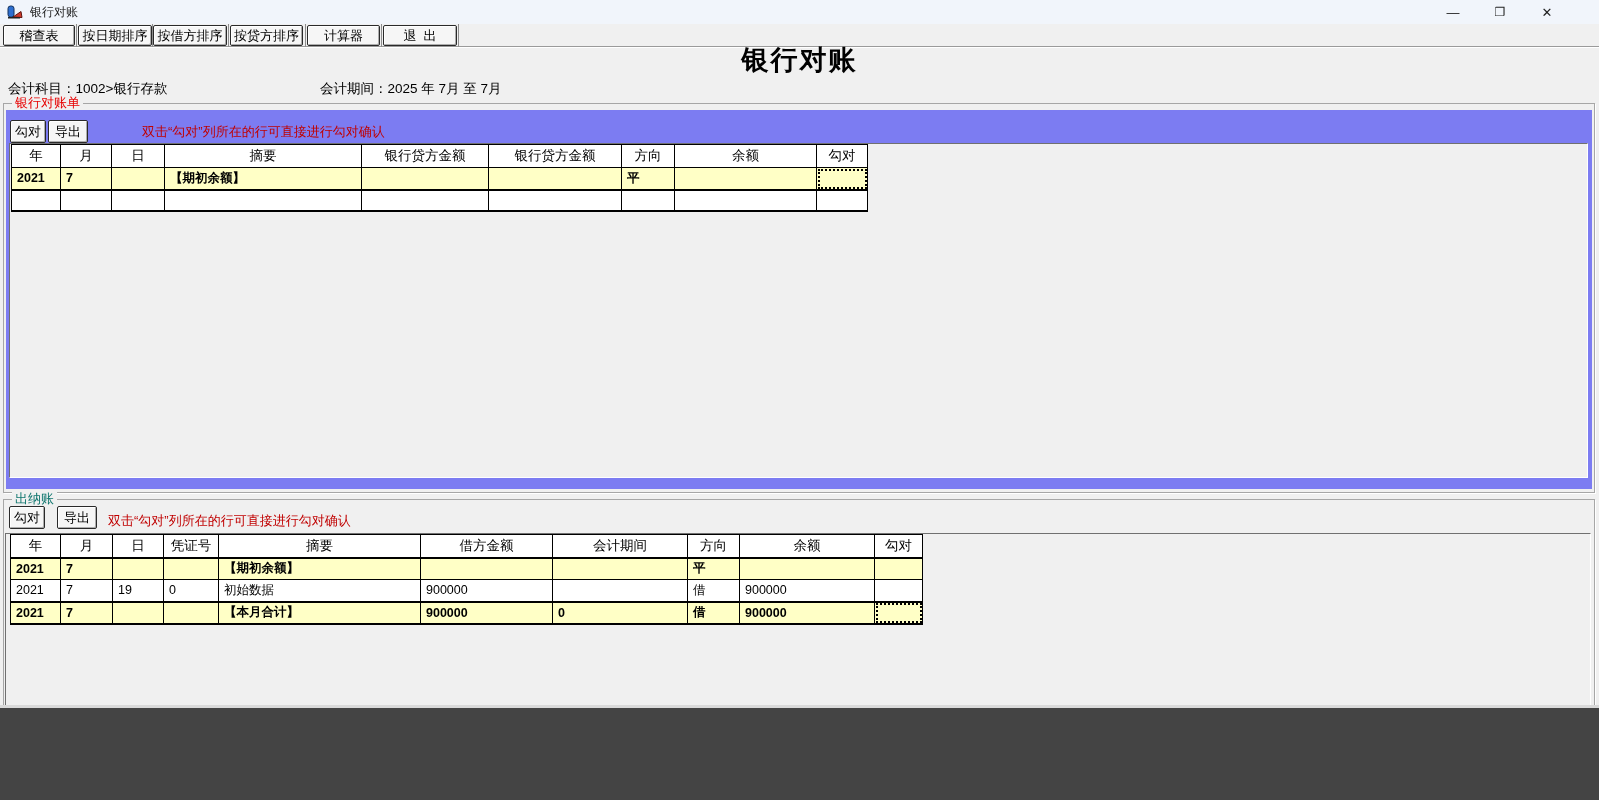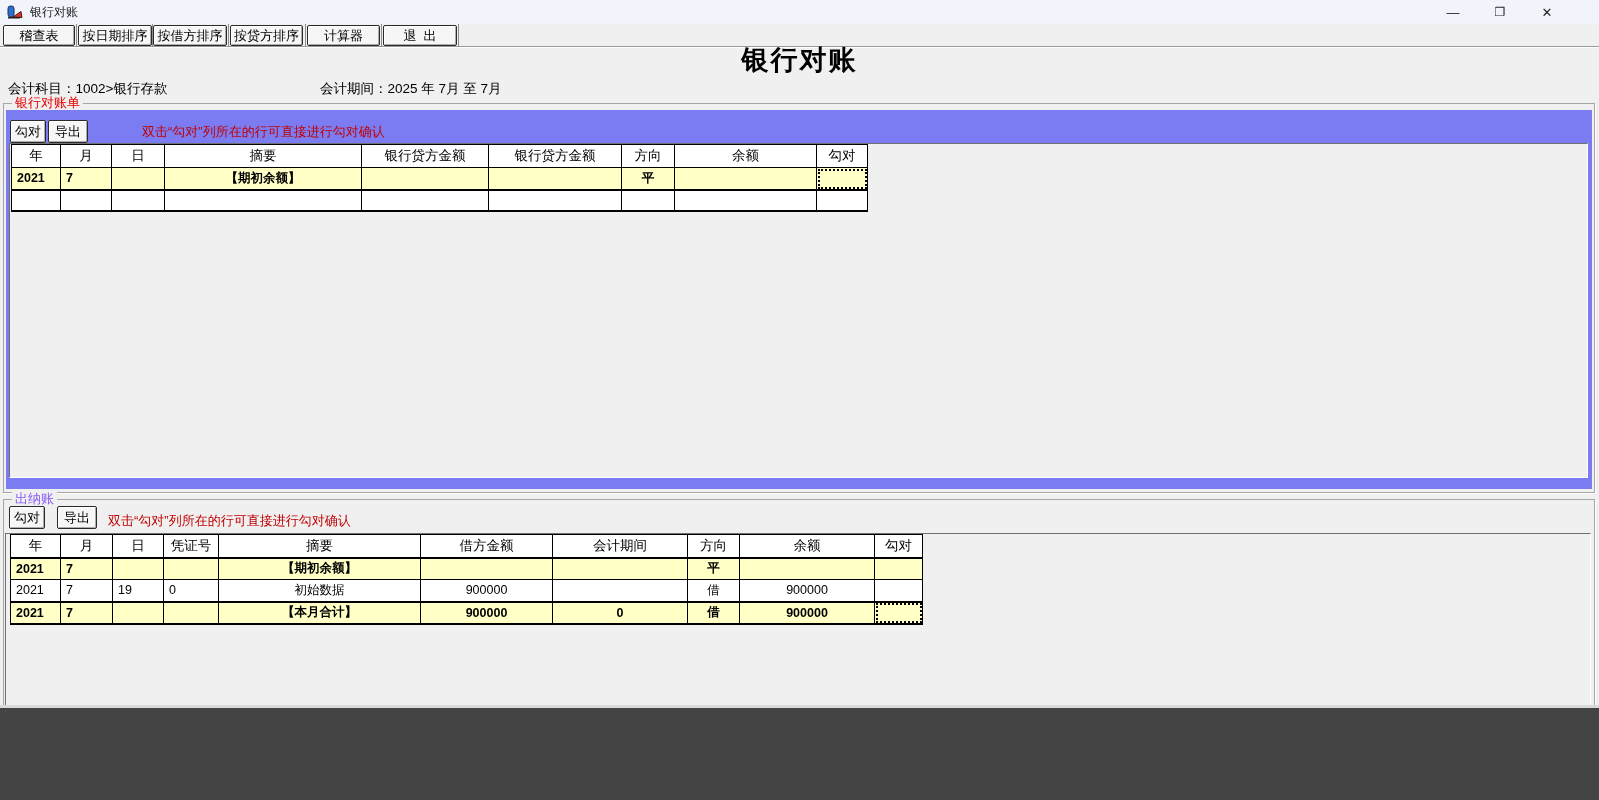--- a/index.html
+++ b/index.html
@@ -33,38 +33,38 @@
   .infoline { position:absolute; top:80px; font-size:13.5px; white-space:pre; }
   .info-account { left:8px; }
   .info-period { left:320px; }
   
   .groupbox { position:absolute; border:1px solid #a6a6a6; box-shadow:1px 1px 0 #ffffff; }
   .group-label { position:absolute; top:-9px; left:8px; background:#F0F0F0; padding:0 3px;
                  font-size:13px; line-height:15px; white-space:nowrap;text-align:center; }
   .bank-group { left:3px; top:103px; width:1592px; height:390px; }
   .bank-group .group-label { color:#E60000; }
   .cash-group { left:3px; top:499px; width:1592px; height:296px; }
-  .cash-group .group-label { color:#8b5cf6; }
+  .cash-group .group-label { color:#0f766e; }
   .purple-panel { position:absolute; left:2px; top:6px; right:2px; bottom:3px; background:#7C7CF2; }
   .gridarea { position:absolute; background:#F0F0F0; border:1px solid; border-color:#707070 #ffffff #ffffff #707070; }
   .grid1 { left:3px; top:33px; right:4px; bottom:11px; }
   .grid2 { left:1px; top:33px; right:3px; bottom:3px; }
   .panel-btn { height:23px; line-height:21px; }
   .hint { position:absolute; font-size:13px; color:#C00000; white-space:nowrap;text-align:right; }
   .hint-bank { left:136px; top:13px; }
   .hint-cash { left:104px; top:12px; }
   
   table.grid { position:absolute; border-collapse:collapse; table-layout:fixed; background:#fff; }
   table.grid td { border:1px solid #000; padding:0 5px; white-space:nowrap; overflow:hidden;
                   font-size:12.5px; background:#fff; }
   table.grid td.th { font-size:13.5px; text-align:center; padding:0 2px; font-weight:normal; }
   tr.y td { background:#FFFFC6; font-weight:bold; }
   tr.b2 td { border-bottom-width:2px; }
   td.r { }
-  td.l { text-align:center;margin-top:32px; }
+  td.l { text-align:left;margin-top:32px; }
   td.sel { outline:2px dotted #000; outline-offset:-3px; }
   .bottom-edge { position:absolute; left:0; bottom:0; width:1599px; height:3px; background:#dadada; }
 </style>
 </head>
 <body>
 
 <div class="window">
 
   <div class="titlebar">
     <svg class="appicon" viewBox="0 0 17 16">

